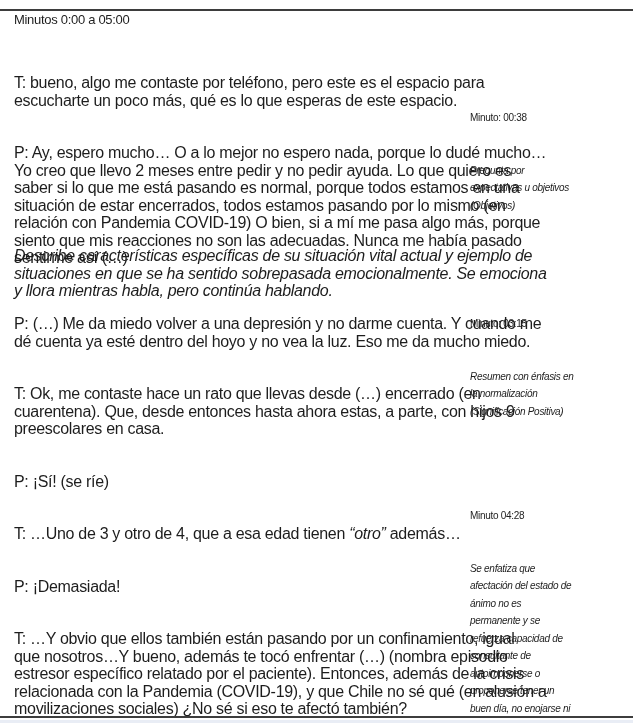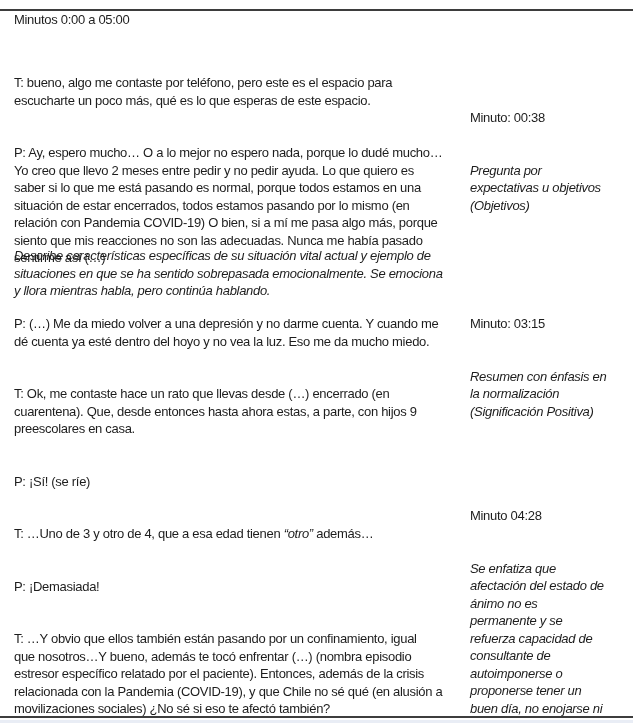--- a/index.html
+++ b/index.html
@@ -22,29 +22,29 @@
     position: absolute; left: 0; top: 720px; width: 633px; height: 3px;
     background: #e9edf5;
   }
   .header {
     position: absolute; left: 14px; top: 11px;
     font-size: 13px; line-height: 17.5px; letter-spacing: -0.3px;
     white-space: pre;
   }
   .block {
     position: absolute; left: 14px;
-    font-size: 13px; line-height: 17.5px; letter-spacing: -0.3px;
+    font-size: 16px; line-height: 17.5px; letter-spacing: -0.3px;
     white-space: pre;
   }
   .block p { margin: 0; }
   .narration { font-style: italic; }
   .italic-word { font-style: italic; }
   .annotation {
     position: absolute; left: 470px; width: 163px;
-    font-size: 13px; line-height: 17.5px; letter-spacing: -0.3px;
+    font-size: 10px; line-height: 17.5px; letter-spacing: -0.3px;
     white-space: pre;
   }
   .annotation .minute { white-space: pre; }
   .annotation .note { white-space: pre; font-style: italic; }
 </style>
 </head>
 <body>
 
 <div class="page">
 

